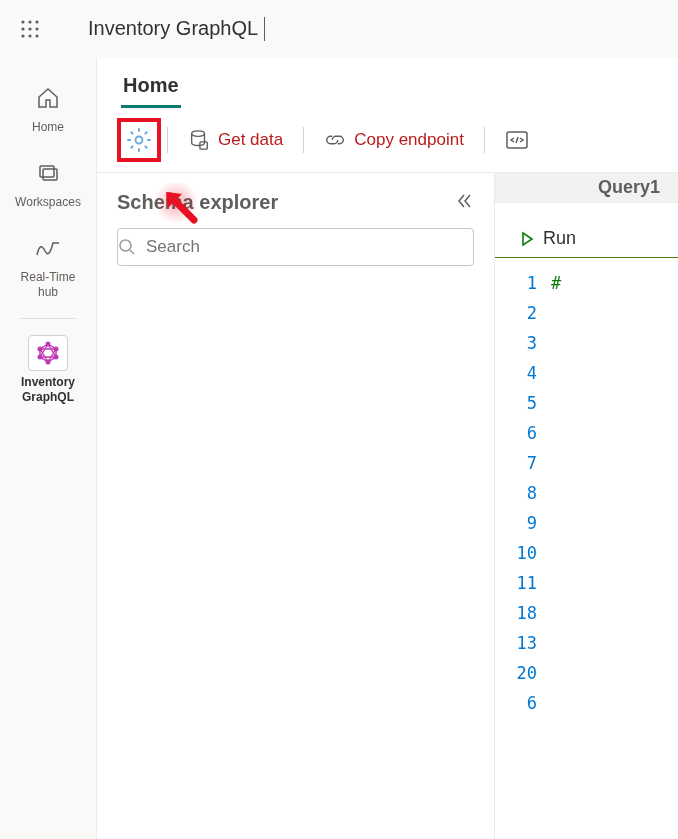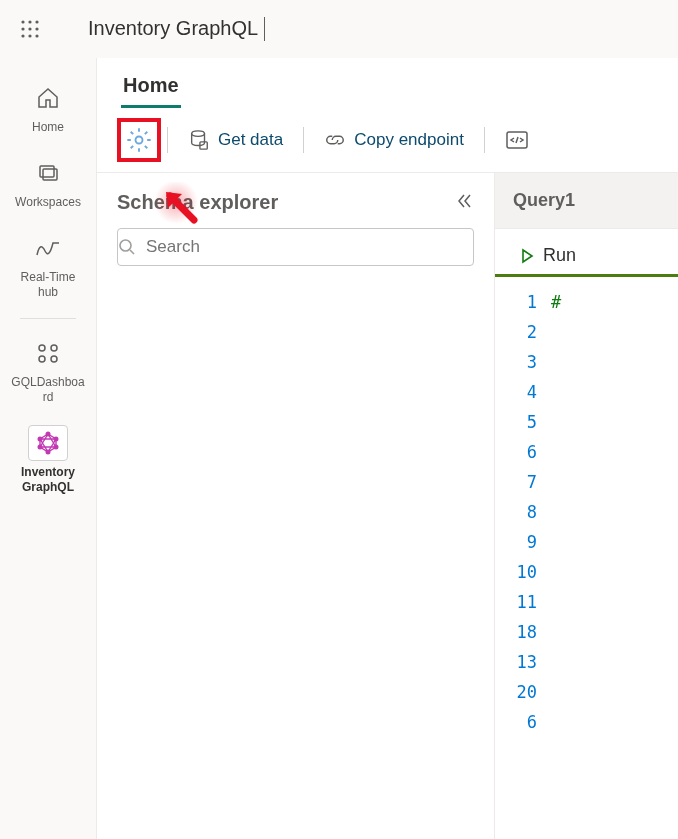--- a/index.html
+++ b/index.html
@@ -117,21 +117,21 @@
       align-items: center;
       padding: 10px 12px;
       gap: 0;
     }
     .toolbar-btn {
       display: flex;
       align-items: center;
       gap: 8px;
       padding: 6px 14px;
       font-size: 17px;
-      color: #0c4a6e;
+      color: #b91c1c;
       cursor: pointer;
       border: none;
       background: transparent;
     }
     .toolbar-sep {
       width: 1px;
       height: 26px;
       background: #d1d1d1;
       margin: 0 6px;
     }
@@ -191,34 +191,35 @@
       flex: 1;
       background: transparent;
     }
     .query-panel {
       flex: 1;
       display: flex;
       flex-direction: column;
     }
     .query-tabs {
       background: #f3f2f1;
-      padding: 17px 18px;
+      padding: 4px 18px;
       border-bottom: 1px solid #edebe9;
+      text-align: right;
     }
     .query-tab-label {
       font-size: 18px;
       font-weight: 600;
       color: #605e5c;
     }
     .run-row {
       display: flex;
       align-items: center;
       gap: 8px;
-      padding: 16px 24px 8px;
-      border-bottom: 3px solid #4d7c0f;
+      padding: 25px 24px 8px;
+      border-bottom: 1px solid #4d7c0f;
       cursor: pointer;
     }
     .run-label {
       font-size: 18px;
       color: #323130;
     }
     .editor {
       flex: 1;
       display: flex;
       font-family: Consolas, monospace;
@@ -286,31 +287,20 @@
     </div>
     <div class="rail-item">
       <div class="rail-icon-box">
         <svg width="26" height="22" viewBox="0 0 26 22" fill="none" stroke="#605e5c" stroke-width="1.5">
           <path d="M2 18 Q5 4 10 14 Q14 22 18 6 L24 6"></path>
         </svg>
       </div>
       <div class="rail-label">Real-Time hub</div>
     </div>
     <div class="rail-divider"></div>
-    <div class="rail-item">
-      <div class="rail-icon-box">
-        <svg width="26" height="22" viewBox="0 0 26 22" fill="none" stroke="#605e5c" stroke-width="1.5">
-          <circle cx="7" cy="6" r="3"></circle>
-            <circle cx="19" cy="6" r="3"></circle>
-            <circle cx="7" cy="17" r="3"></circle>
-            <circle cx="19" cy="17" r="3"></circle>
-        </svg>
-      </div>
-      <div class="rail-label">GQLDashboard</div>
-    </div>
     <div class="rail-item active">
       <div class="rail-icon-box">
         <svg width="24" height="24" viewBox="0 0 24 24" fill="none" stroke="#c239b3" stroke-width="1.4">
           <polygon points="12,3 20,8 20,16 12,21 4,16 4,8"></polygon>
           <path d="M12 3 L4 16 M12 3 L20 16 M4 8 L20 8 M4 16 L20 16 M4 8 L12 21 M20 8 L12 21"></path>
           <circle cx="12" cy="3" r="1.8" fill="#c239b3"></circle>
             <circle cx="20" cy="8" r="1.8" fill="#c239b3"></circle>
             <circle cx="20" cy="16" r="1.8" fill="#c239b3"></circle>
           <circle cx="12" cy="21" r="1.8" fill="#c239b3"></circle>
             <circle cx="4" cy="16" r="1.8" fill="#c239b3"></circle>

